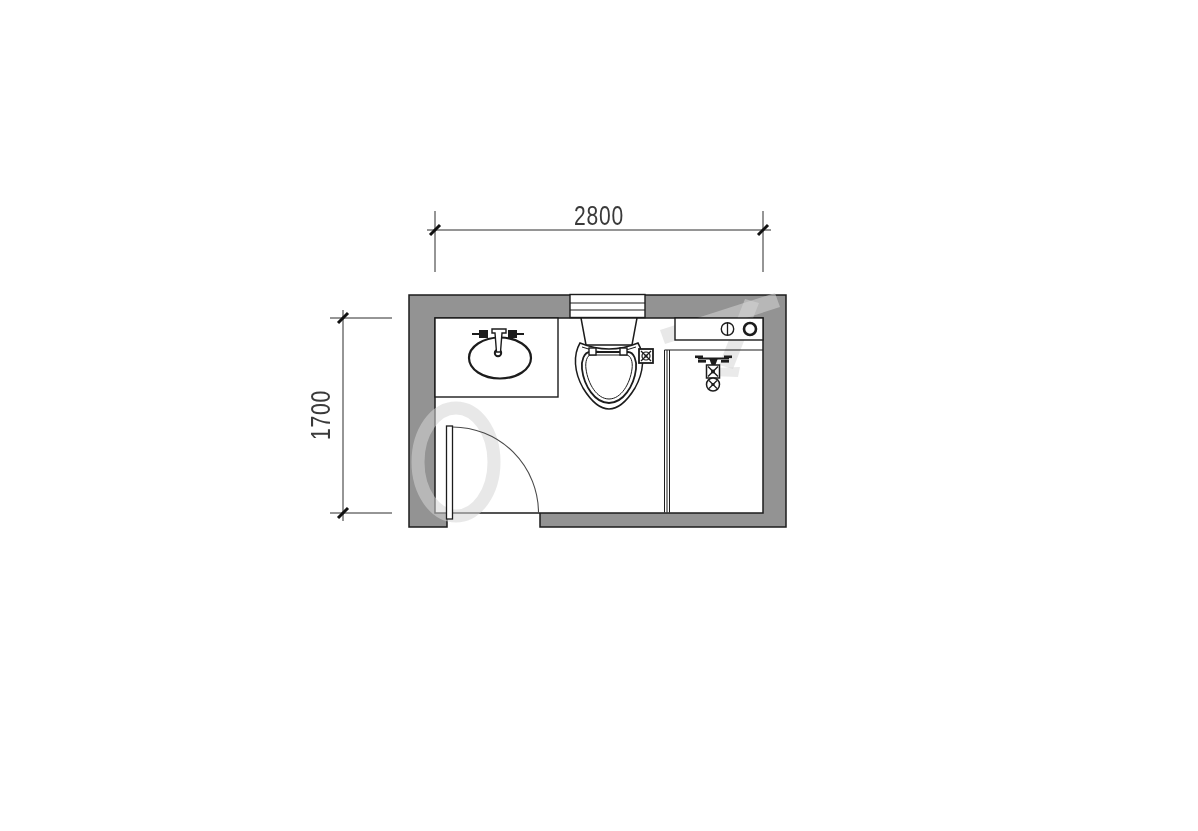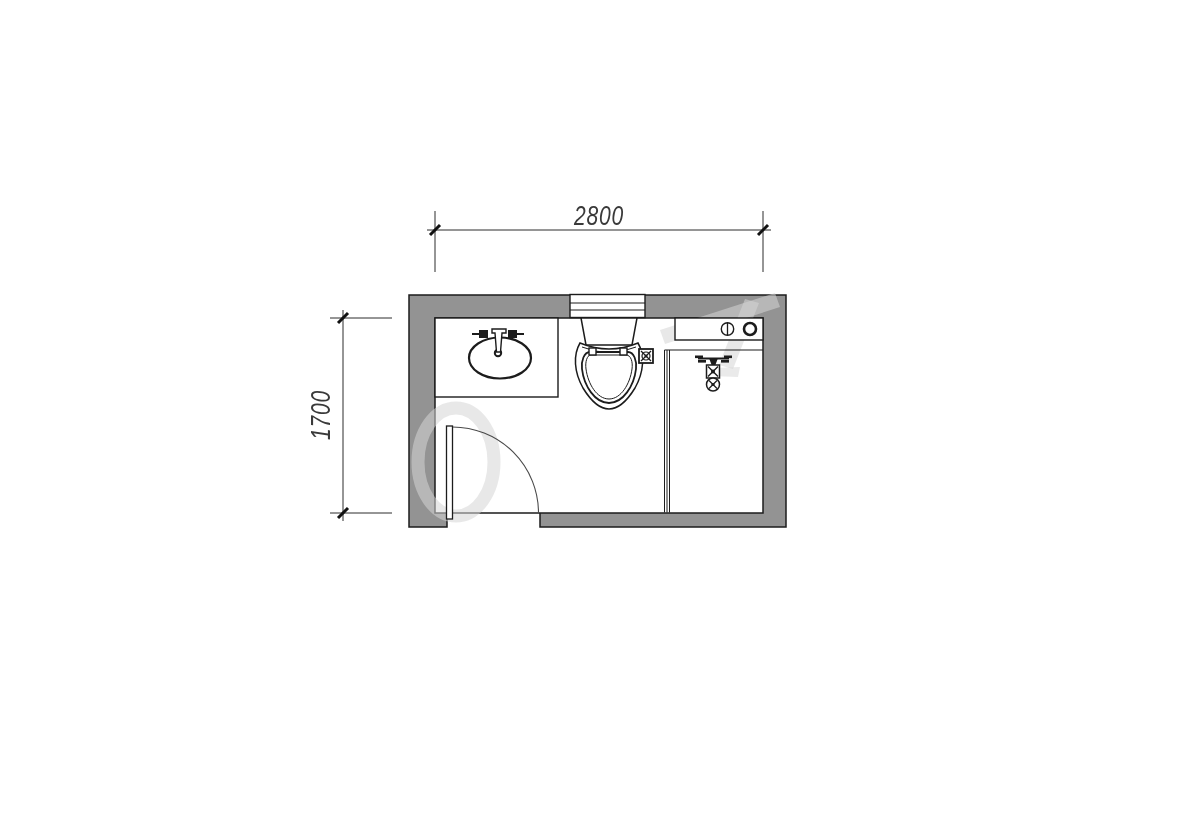--- a/index.html
+++ b/index.html
@@ -2,21 +2,21 @@
 <html><head>
 <meta charset="utf-8">
 <style>
   html,body{margin:0;padding:0;}
   body{
     width:1198px;height:831px;
     background:#ffffff;
     font-family:"Liberation Sans", sans-serif;
     overflow:hidden;
   }
-  #stage{position:relative;width:1198px;height:831px;font-style:italic;}
+  #stage{position:relative;width:1198px;height:831px;}
   svg{display:block;}
   .wall{stroke:#1c1c1c;stroke-width:1.5;fill-rule:evenodd;}
   .thin{stroke:#1c1c1c;stroke-width:1;fill:none;}
   .med{stroke:#1c1c1c;stroke-width:1.4;fill:#ffffff;}
   .fix{stroke:#1c1c1c;stroke-width:1.5;fill:#ffffff;}
   .fix2{stroke:#1c1c1c;stroke-width:2.2;fill:#ffffff;}
   .solid{fill:#1c1c1c;stroke:none;}
   .dimline{stroke:#2d2d2d;stroke-width:1;fill:none;}
   .tick{stroke:#111111;stroke-width:3;}
   .dimtext{fill:#3a3a3a;font-size:27px;letter-spacing:1px;}

